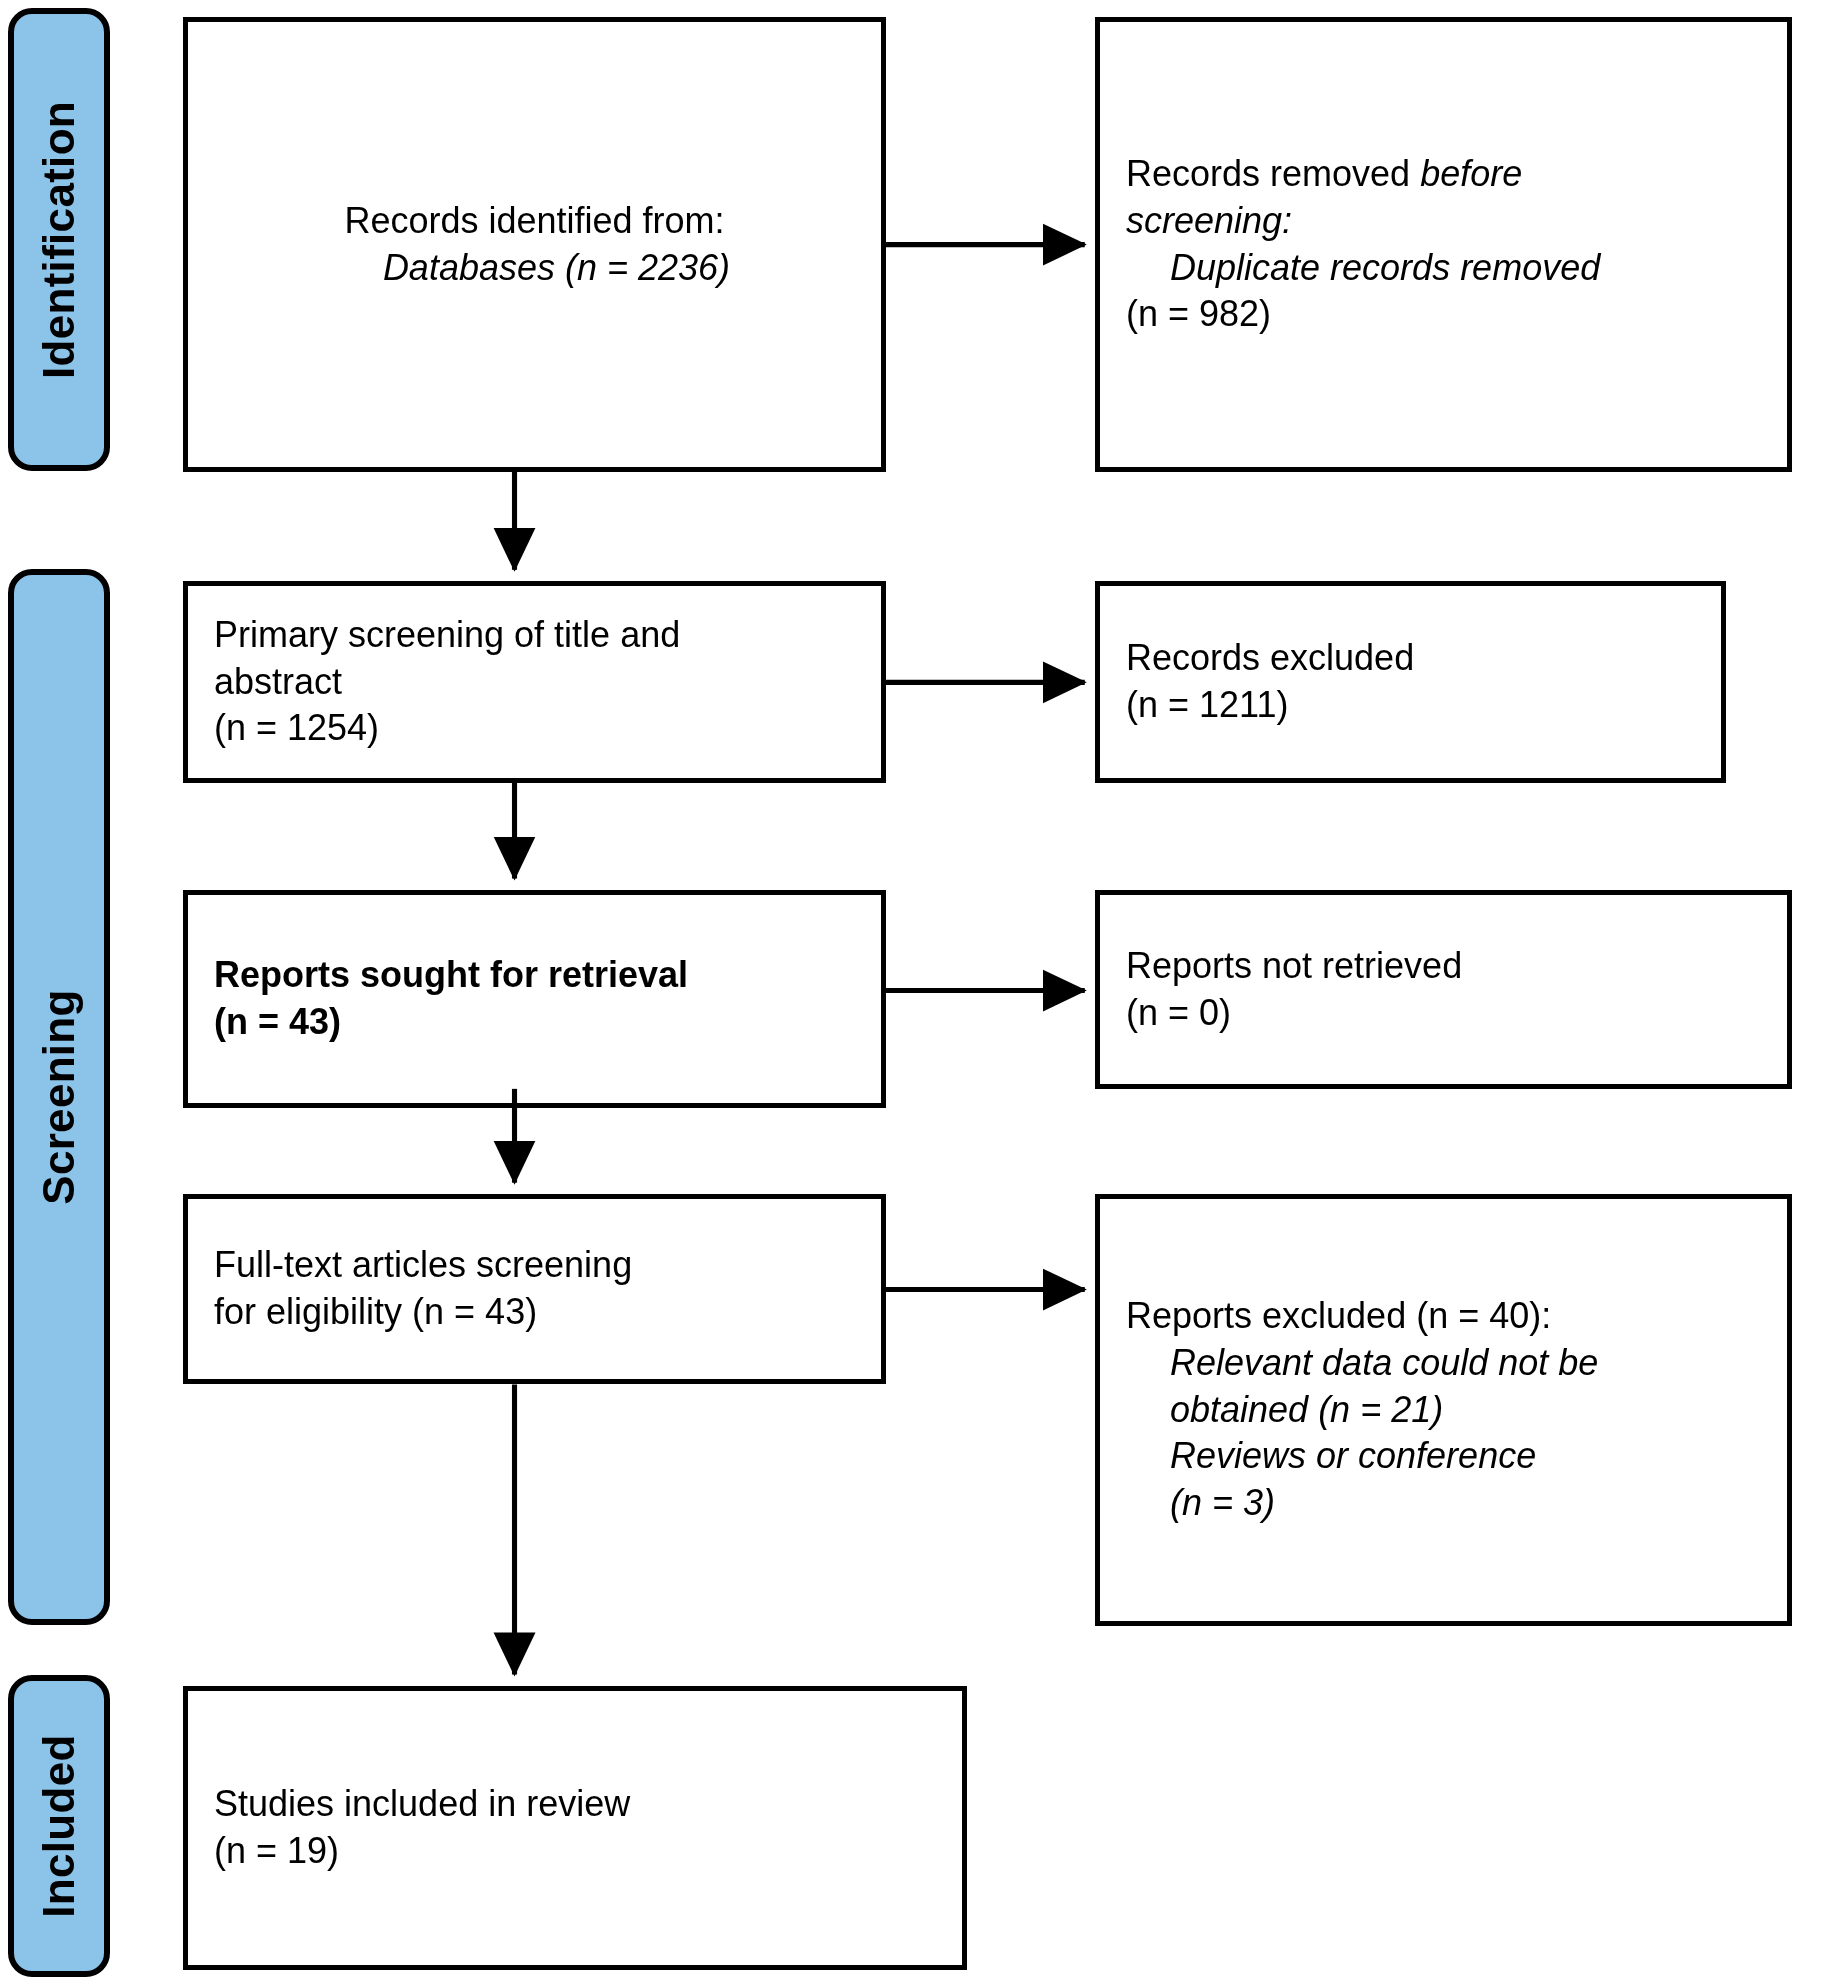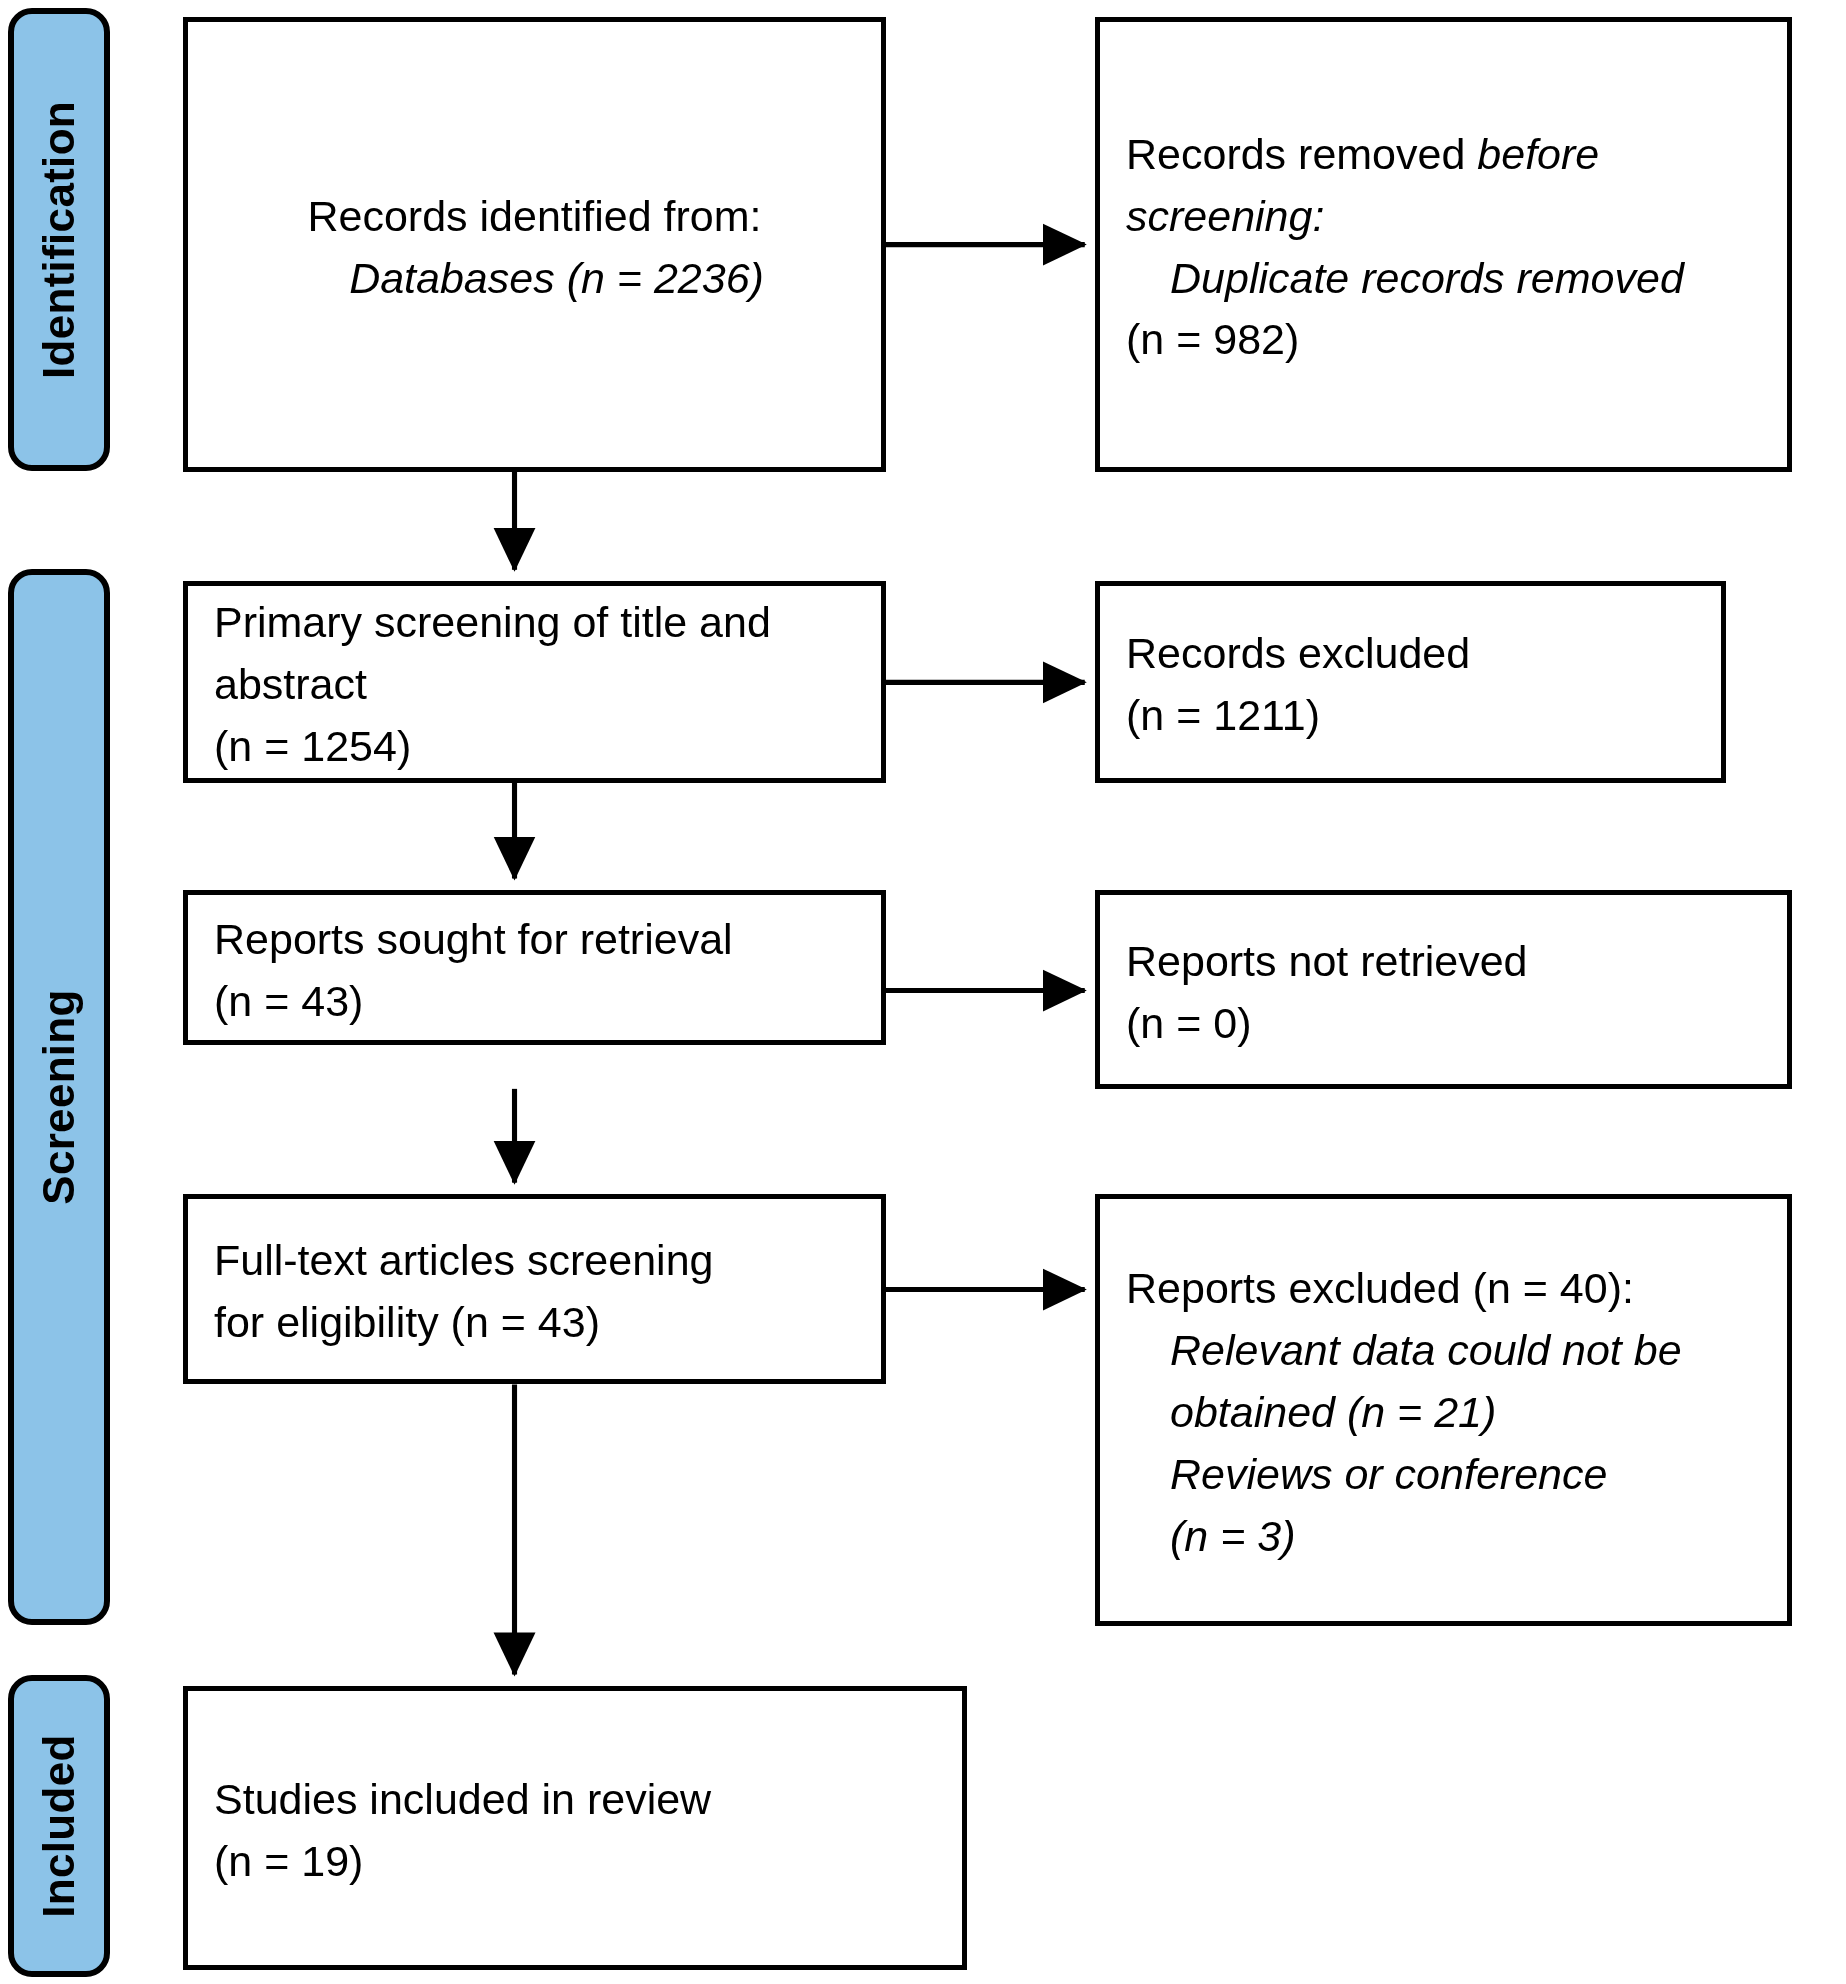--- a/index.html
+++ b/index.html
@@ -44,25 +44,24 @@
     position: absolute;
     background: #ffffff;
     border: 5.7px solid #000000;
     box-sizing: border-box;
     display: flex;
     flex-direction: column;
     justify-content: center;
     padding: 0 26px;
   }
   .flow-box .line {
-    font-size: 43px;
+    font-size: 36px;
     line-height: 1.30;
     color: #000000;
     white-space: nowrap;
-    margin-top: 6px;
   }
   .flow-box .line.indent {
     padding-left: 44px;
     font-style: italic;
   }
   .flow-box .line.italic {
     font-style: italic;
   }
   .flow-box .line em {
     font-style: italic;
@@ -111,21 +110,21 @@
     <div class="line">Primary screening of title and</div>
     <div class="line">abstract</div>
     <div class="line">(n = 1254)</div>
   </div>
 
   <div class="flow-box" style="left:1095px; top:581px; width:631px; height:202px;">
     <div class="line">Records excluded</div>
     <div class="line">(n = 1211)</div>
   </div>
 
-  <div class="flow-box" style="left:183px; top:890px; width:703px; height:155px;">
+  <div class="flow-box" style="left:183px; top:890px; width:703px; height:218px;font-weight:bold;">
     <div class="line">Reports sought for retrieval</div>
     <div class="line">(n = 43)</div>
   </div>
 
   <div class="flow-box" style="left:1095px; top:890px; width:697px; height:199px;">
     <div class="line">Reports not retrieved</div>
     <div class="line">(n = 0)</div>
   </div>
 
   <div class="flow-box" style="left:183px; top:1194px; width:703px; height:190px;">

